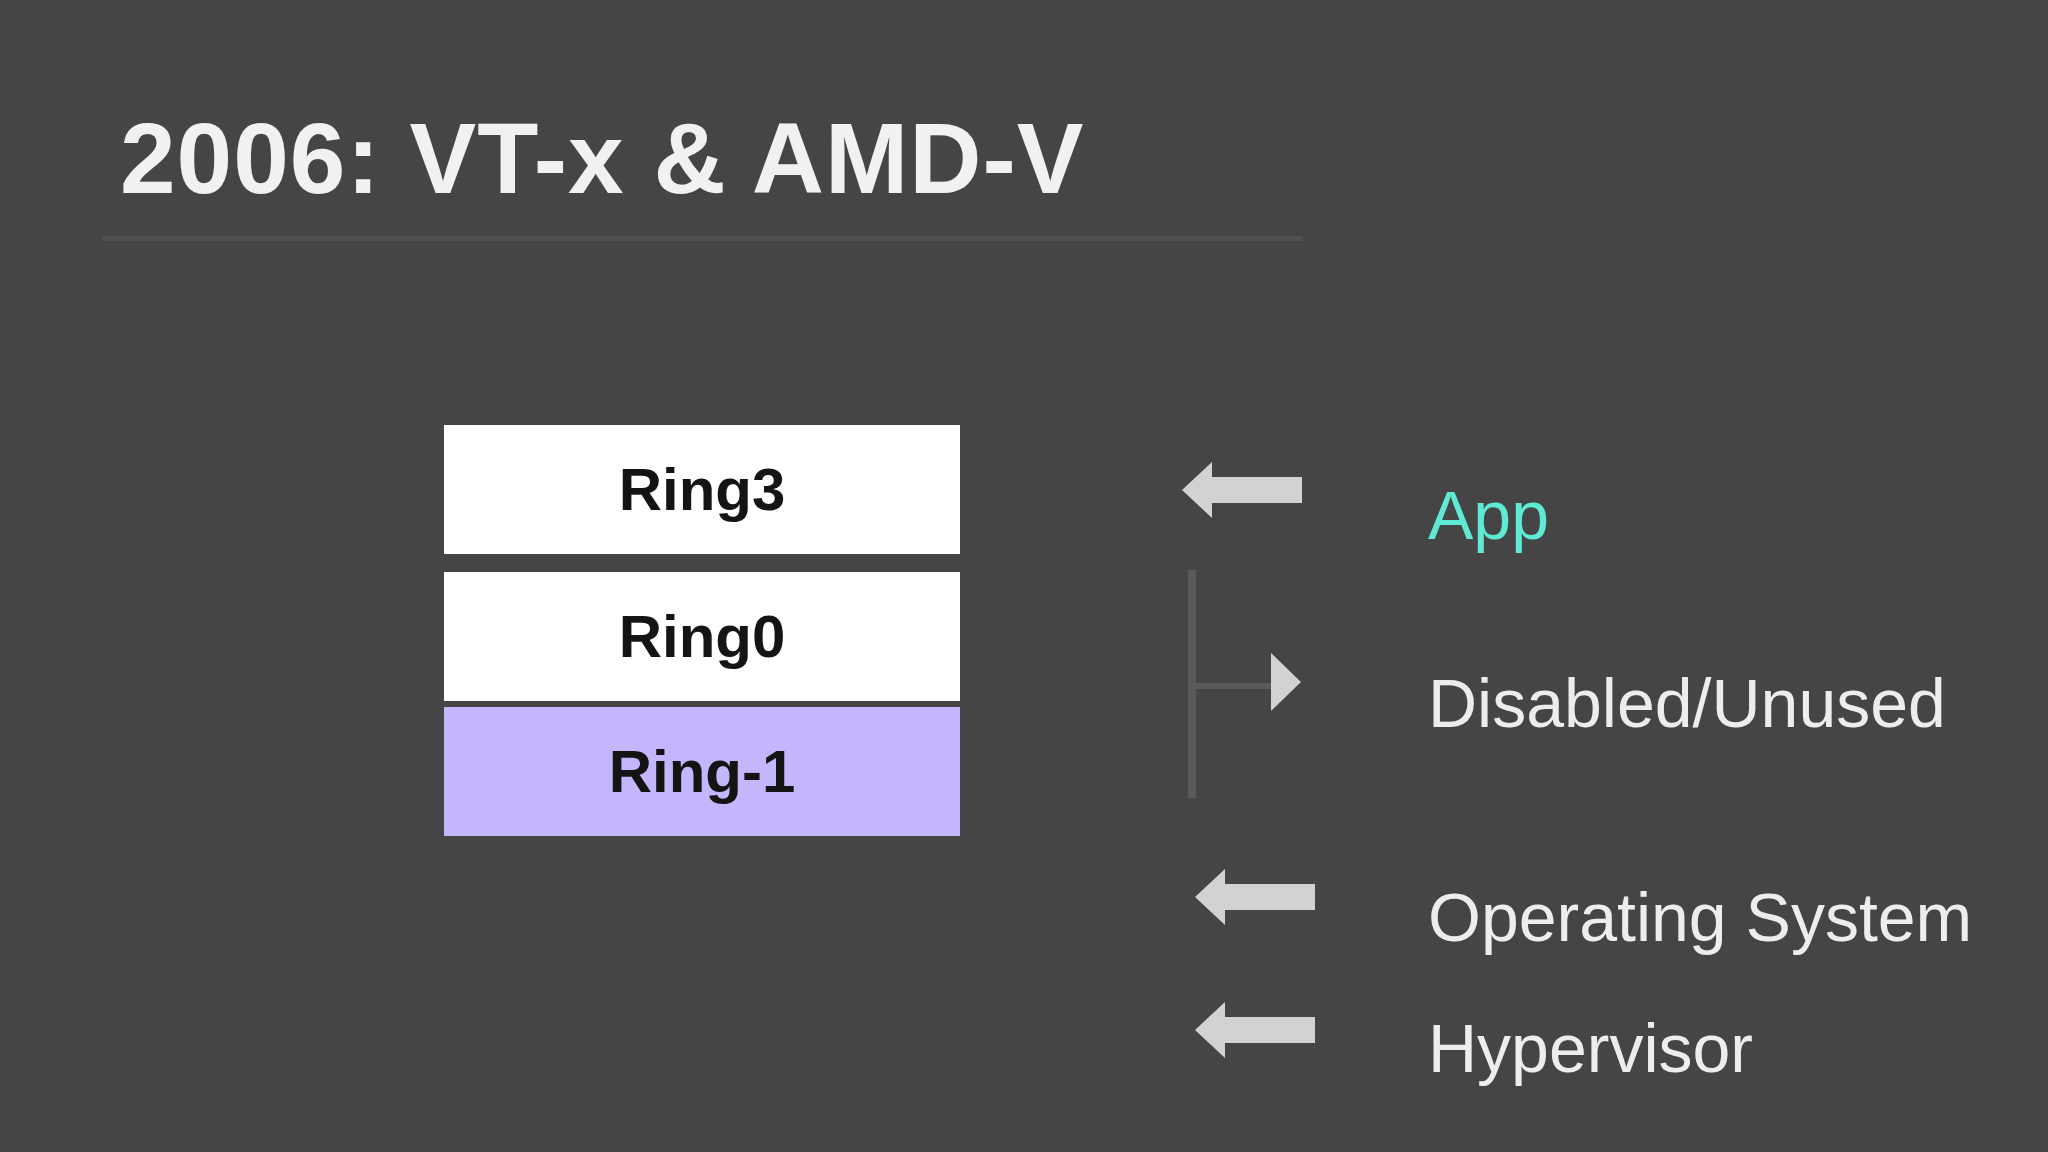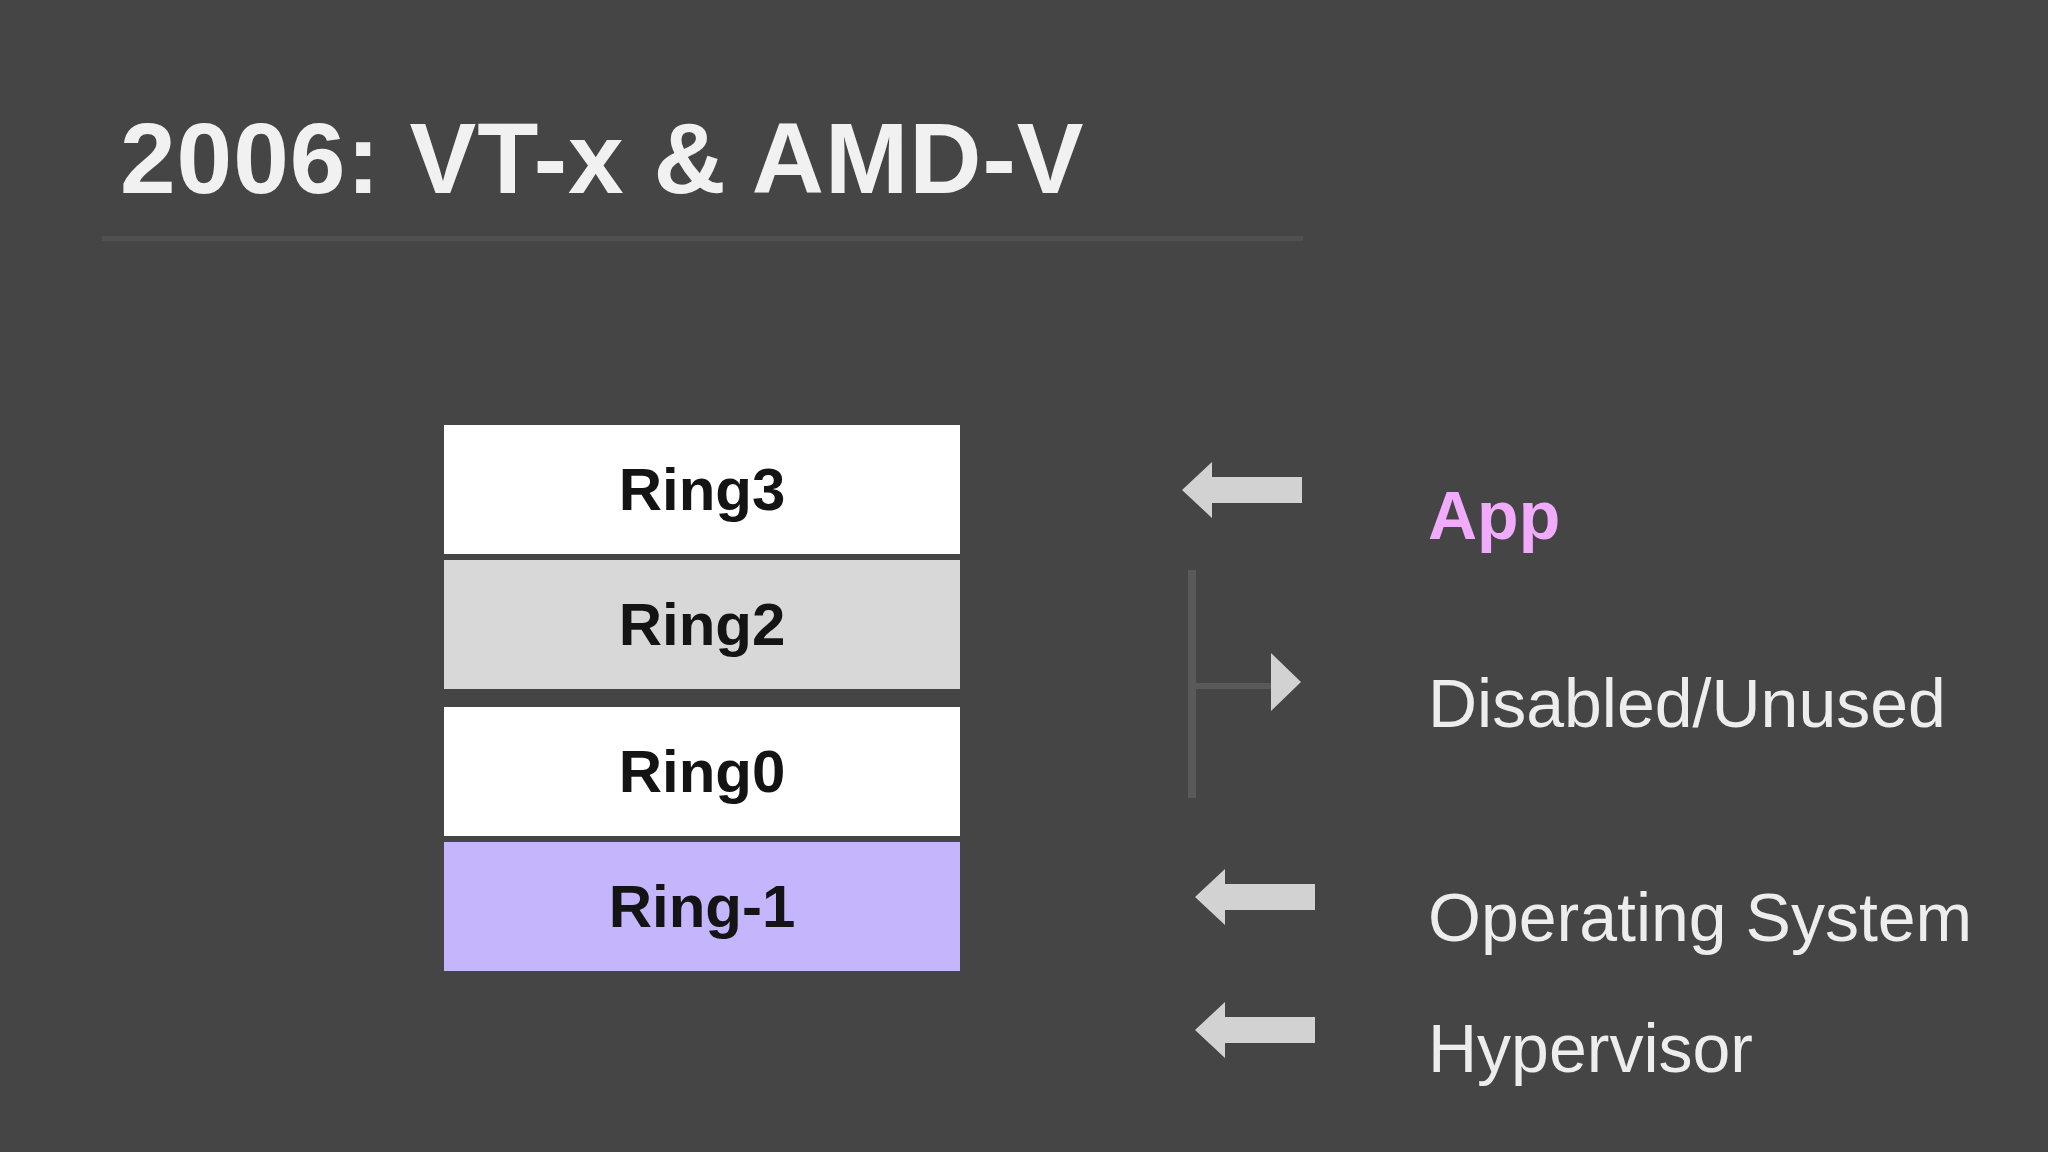--- a/index.html
+++ b/index.html
@@ -109,23 +109,20 @@
 <div class="slide" style="background: rgb(69, 69, 69);">
 
   <h1 class="title" style="color: rgb(241, 241, 241);">2006: VT-x &amp; AMD-V</h1>
 
   <div class="rule" style="background: rgb(80, 80, 80);"></div>
 
   <div class="stack">
     <div class="ring" style="background: rgb(255, 255, 255);">
       <span class="ring-label" style="color: rgb(20, 20, 20);">Ring3</span>
     </div>
-    <div class="ring" style="background: rgb(216, 216, 216);">
-      <span class="ring-label" style="color: rgb(20, 20, 20);">Ring2</span>
-    </div>
     <div class="ring" style="background: rgb(255, 255, 255); margin-top: 18px;">
       <span class="ring-label" style="color: rgb(20, 20, 20);">Ring0</span>
     </div>
     <div class="ring" style="background: #c4b5fd;">
       <span class="ring-label" style="color: rgb(20, 20, 20);">Ring-1</span>
     </div>
   </div>
 
   <svg class="block-arrow arrow-app" viewBox="0 0 120 56" xmlns="http://www.w3.org/2000/svg">
     <polygon points="0,28 30,0 30,15 120,15 120,41 30,41 30,56" style="fill: rgb(210, 210, 210);"></polygon>
@@ -136,18 +133,18 @@
   <div class="tri-right" style="border-left-color: rgb(210, 210, 210);"></div>
 
   <svg class="block-arrow arrow-os" viewBox="0 0 120 56" xmlns="http://www.w3.org/2000/svg">
     <polygon points="0,28 30,0 30,15 120,15 120,41 30,41 30,56" style="fill: rgb(210, 210, 210);"></polygon>
   </svg>
 
   <svg class="block-arrow arrow-hyp" viewBox="0 0 120 56" xmlns="http://www.w3.org/2000/svg">
     <polygon points="0,28 30,0 30,15 120,15 120,41 30,41 30,56" style="fill: rgb(210, 210, 210);"></polygon>
   </svg>
 
-  <div class="side-label lbl-app" style="color: #f0abfc; font-weight: bold;">App</div>
+  <div class="side-label lbl-app" style="color: #5eead4;">App</div>
   <div class="side-label lbl-os" style="color: rgb(237, 237, 237);">Operating System</div>
   <div class="side-label lbl-dis" style="color: rgb(237, 237, 237);">Disabled/Unused</div>
   <div class="side-label lbl-hyp" style="color: rgb(237, 237, 237);">Hypervisor</div>
 
 </div>
 
 </body></html>

